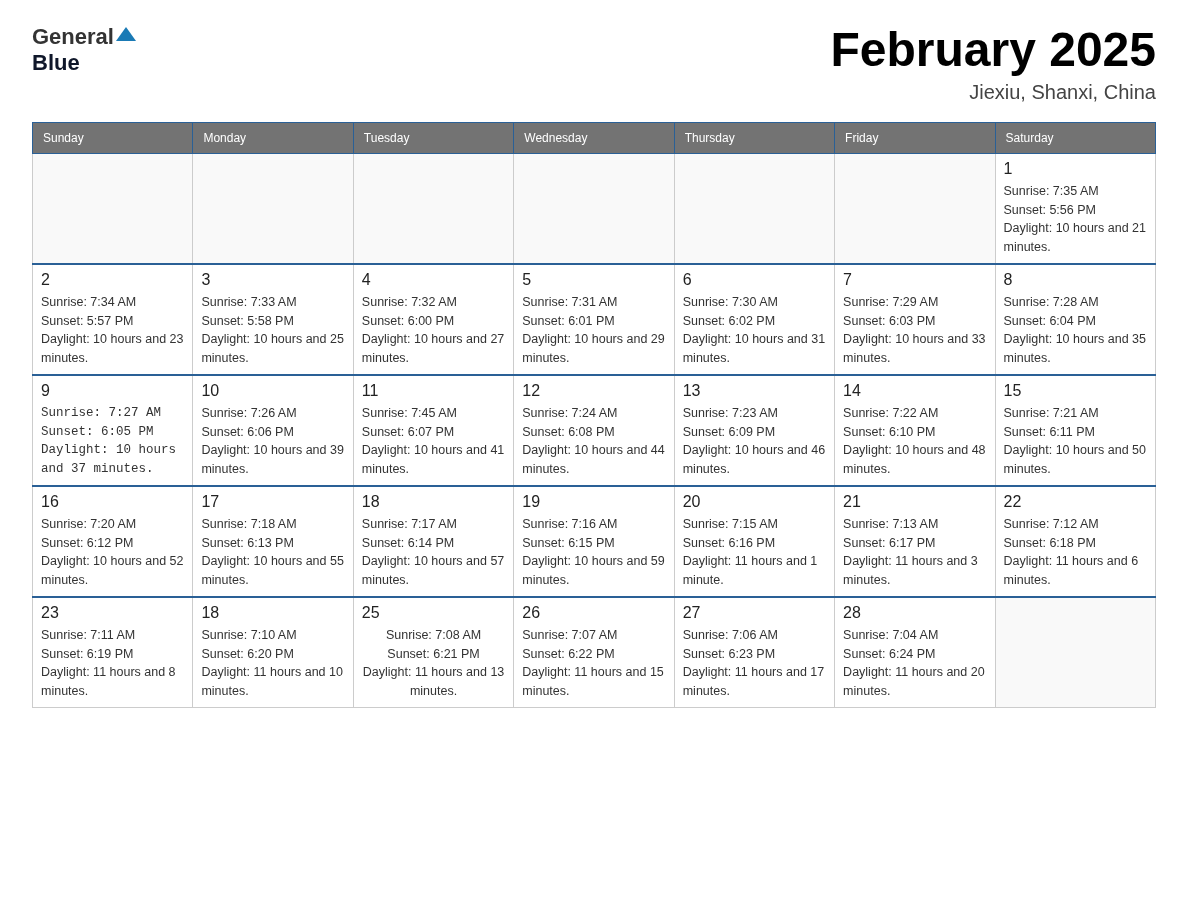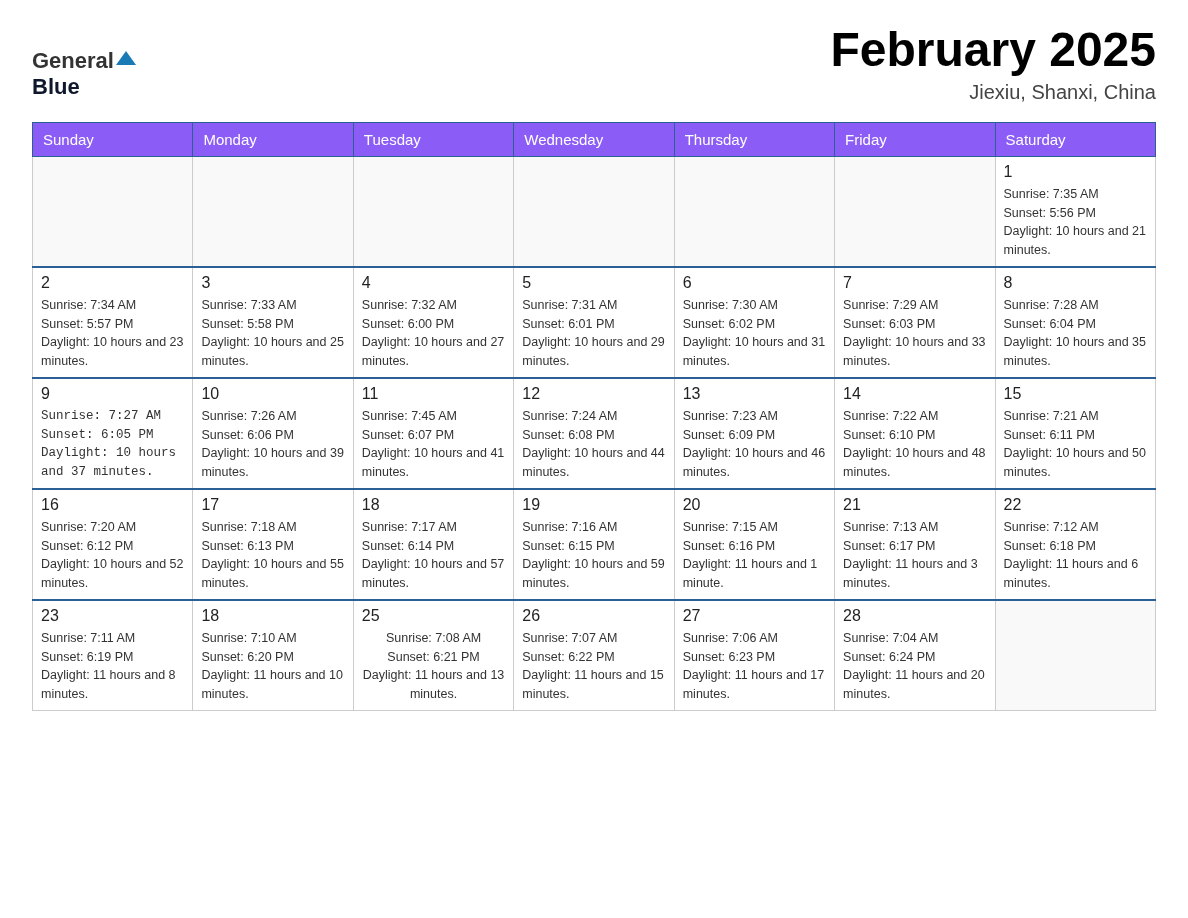--- a/index.html
+++ b/index.html
@@ -39,21 +39,20 @@
       top: -3px;
     }
     .logo-wrapper {
       display: flex;
       flex-direction: column;
       align-items: flex-start;
     }
     .logo-top-row {
       display: flex;
       align-items: center;
-      margin-top: 24px;
     }
     .title-area {
       text-align: right;
     }
     .calendar-title {
       font-size: 48px;
       font-weight: bold;
       color: #000000;
       line-height: 1.1;
     }
@@ -61,23 +60,23 @@
       font-size: 20px;
       color: #444;
       margin-top: 4px;
     }
     .calendar-table {
       width: 100%;
       border-collapse: collapse;
       table-layout: fixed;
     }
     .calendar-table th {
-      background-color: #8b5cf6;
+      background-color: #737373;
       color: #fff;
-      font-size: 15px;
+      font-size: 12px;
       font-weight: normal;
       padding: 8px 10px;
       text-align: left;
       border: 1px solid #2a6096;
     }
     .calendar-table td {
       vertical-align: top;
       border: 1px solid #ccc;
       padding: 6px 8px;
       min-height: 90px;

